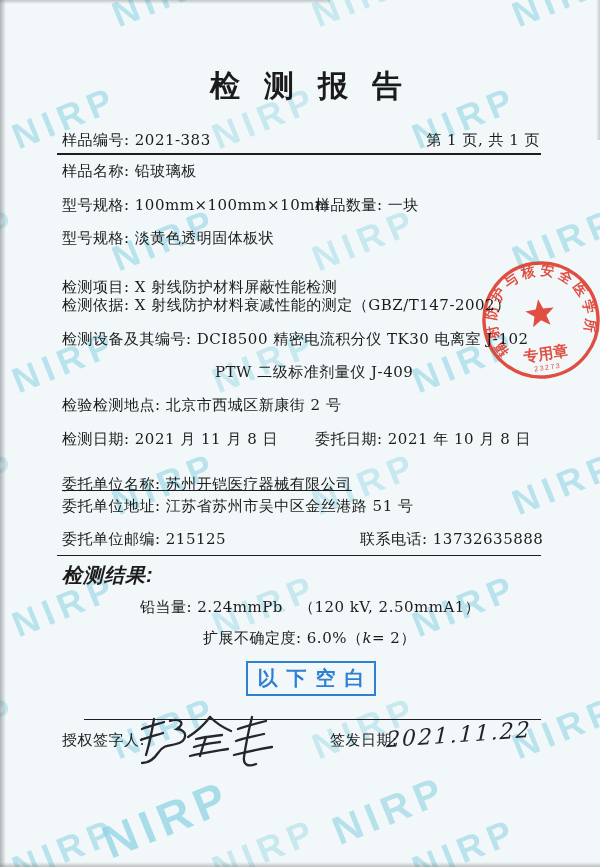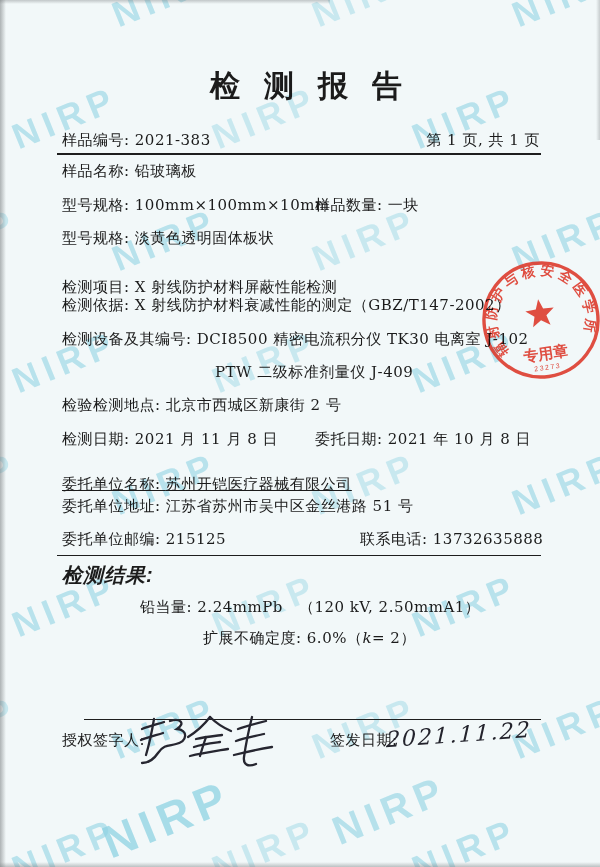--- a/index.html
+++ b/index.html
@@ -182,20 +182,21 @@
     <div class="row" id="results-heading">检测结果:</div>
 
     <div class="row" id="row-lead">
       <span>铅当量: </span><span>2.24mmPb</span><span class="cond">（120 kV, 2.50mmA1）</span>
     </div>
 
     <div class="row" id="row-uncert">
       <span>扩展不确定度: </span><span>6.0%（</span><span class="k-ital">k</span><span>= 2）</span>
     </div>
 
+    <div class="blank-box">以下空白</div>
 
     <div class="rule" id="rule3"></div>
 
     <div class="row" id="row-footer">
       <span>授权签字人: </span>
       <span class="issue"><span>签发日期: </span></span>
     </div>
 
     <svg class="sig-svg" width="148" height="72" viewBox="0 0 148 72" aria-label="程金生">
       <g fill="none" stroke="#262630" stroke-width="2.3" stroke-linecap="round">

